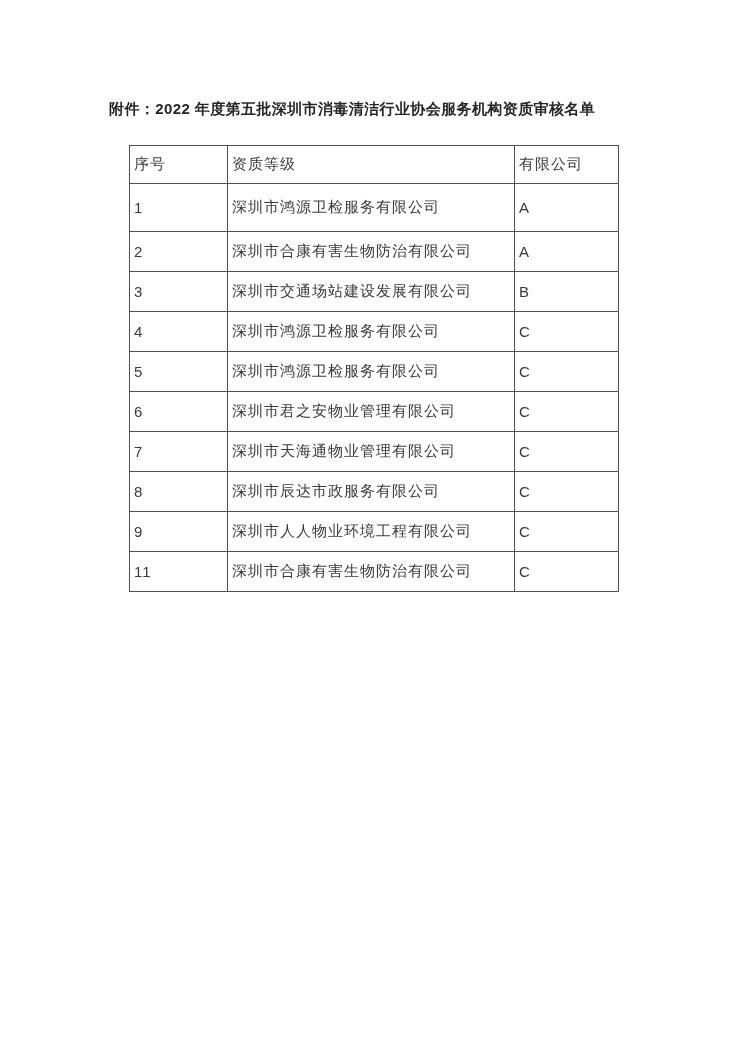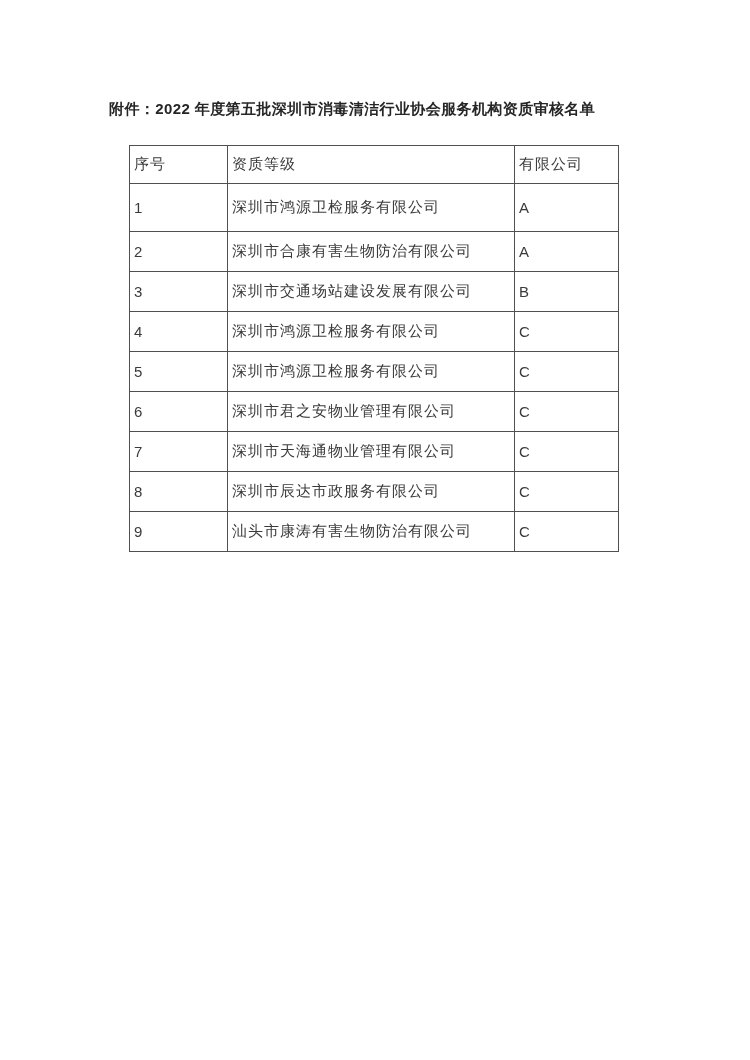--- a/index.html
+++ b/index.html
@@ -107,19 +107,24 @@
         <td>深圳市天海通物业管理有限公司</td>
         <td>C</td>
       </tr>
       <tr class="data-row">
         <td>8</td>
         <td>深圳市辰达市政服务有限公司</td>
         <td>C</td>
       </tr>
       <tr class="data-row">
         <td>9</td>
-        <td>汕头市康涛有害生物防治有限公司</td>
+        <td>深圳市人人物业环境工程有限公司</td>
+        <td>C</td>
+      </tr>
+      <tr class="data-row">
+        <td>11</td>
+        <td>深圳市合康有害生物防治有限公司</td>
         <td>C</td>
       </tr>
     </tbody>
   </table>
 
 </div>
 
 </body></html>

